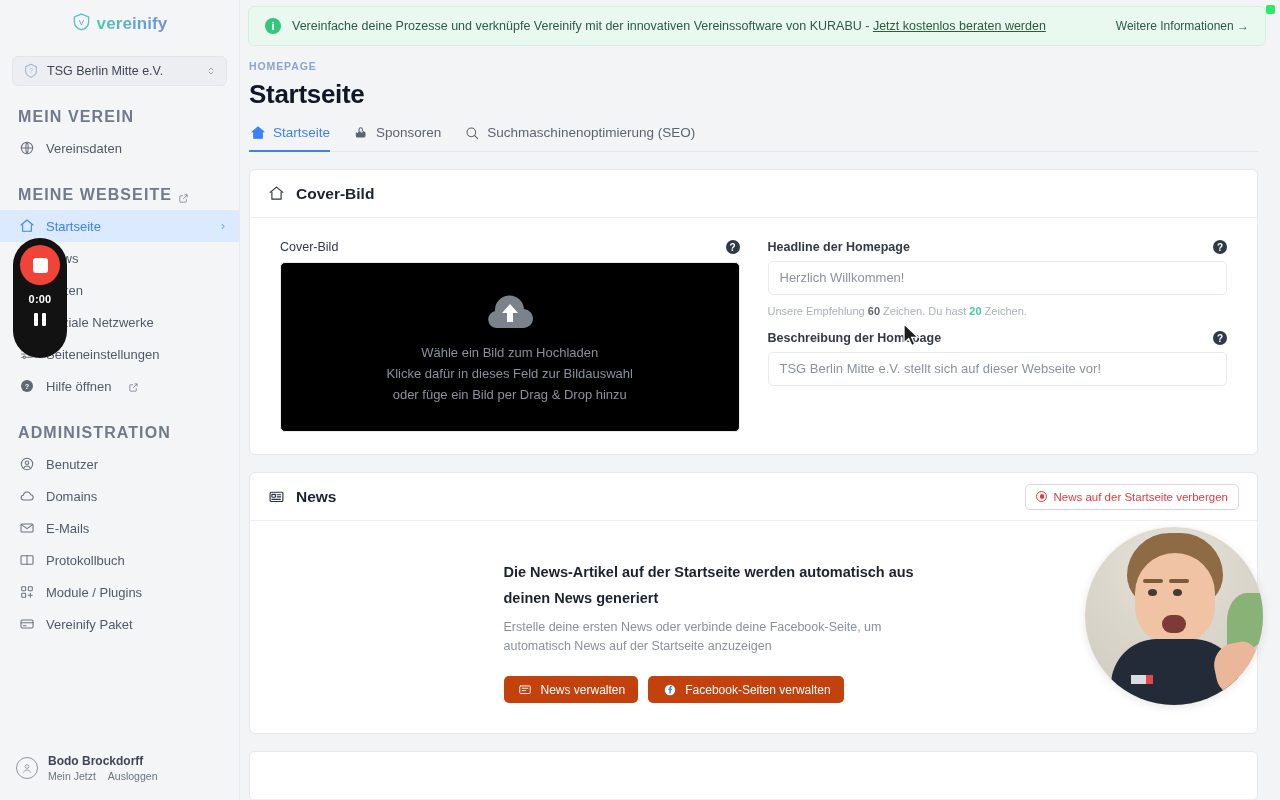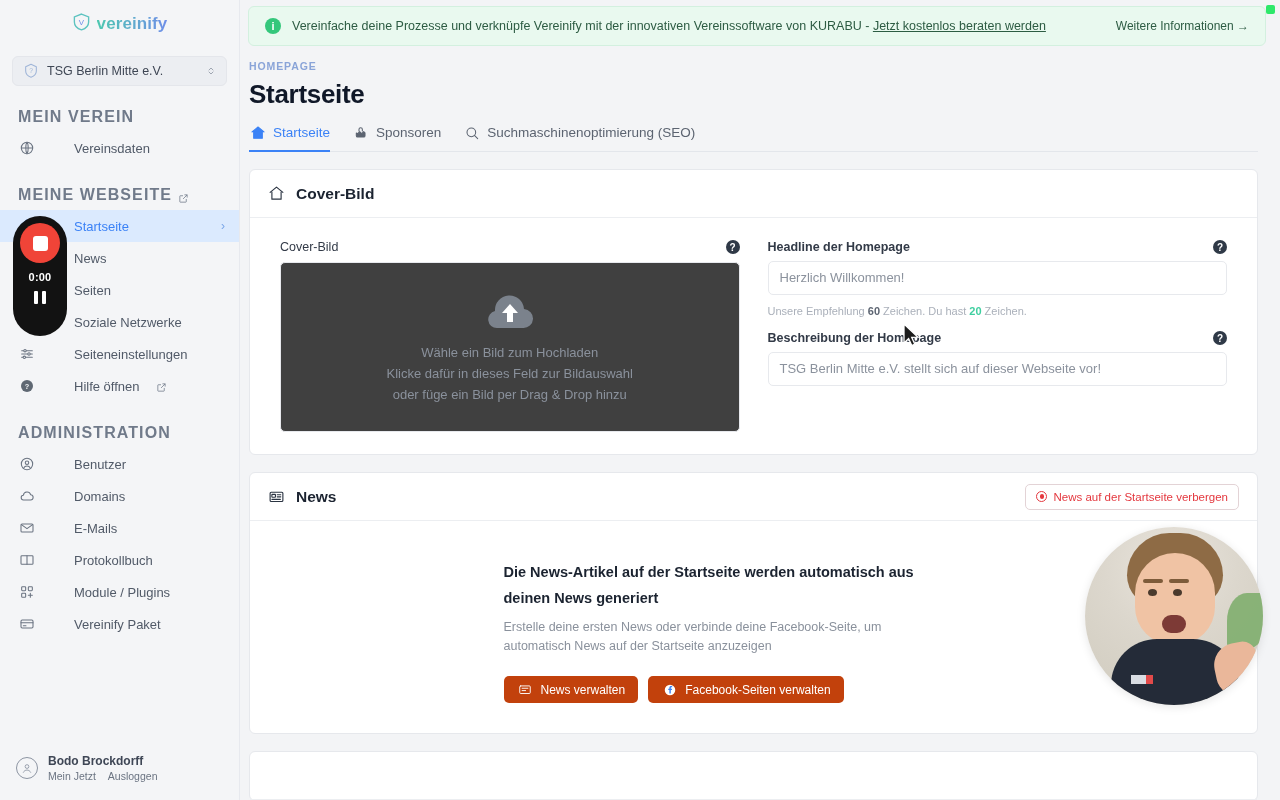--- a/index.html
+++ b/index.html
@@ -37,42 +37,42 @@
   .sec-title {
     font-size: 16px; font-weight: 700; letter-spacing: 1.1px;
     color: #707a8a; padding: 0 18px; margin-top: 22px; margin-bottom: 6px;
     display: flex; align-items: center; gap: 6px;
   }
   .nav-item {
     height: 32px; display: flex; align-items: center; gap: 11px;
     padding: 0 14px 0 18px; font-size: 13px; color: #515a68;
     cursor: pointer; position: relative;
   }
-  .nav-item .lbl { flex: 1; white-space: nowrap; margin-left: 28px; }
+  .nav-item .lbl { flex: 1; white-space: nowrap; }
   .nav-item.active { background: #dbeafe; color: #3b82f6; border-radius: 0; }
   .nav-item.active .ico svg { stroke: #3b82f6; }
   .nav-item .chev { color: #7aa7e8; font-size: 12px; }
   .ico { width: 17px; height: 17px; display: inline-flex; align-items: center; justify-content: center; flex: 0 0 17px; }
   .ico svg { width: 16px; height: 16px; stroke: #6b7482; fill: none; stroke-width: 1.6; stroke-linecap: round; stroke-linejoin: round; }
   .ext { width: 11px; height: 11px; }
   .ext svg { width: 11px; height: 11px; stroke: #707a8a; fill: none; stroke-width: 1.7; }
   .sidebar-spacer { flex: 1; }
   .profile {
     display: flex; align-items: center; gap: 10px;
     padding: 14px 16px 18px 16px;
   }
   .avatar { width: 22px; height: 22px; border-radius: 50%; border: 1.4px solid #8d95a3; display:flex; align-items:center; justify-content:center; flex:0 0 22px;}
   .avatar svg { width: 14px; height: 14px; stroke: #8d95a3; fill: none; stroke-width: 1.5; }
   .pname { font-size: 12px; color: #3f4756; font-weight: 600; line-height: 15px;}
   .plinks { display: flex; gap: 12px; margin-top: 1px; }
   .plinks span { font-size: 10.5px; color: #6b7482; cursor: pointer; }
 
   
   .recorder {
-    position: absolute; left: 13px; top: 216px;
+    position: absolute; left: 13px; top: 238px;
     width: 54px; height: 120px; background: #121212;
     border-radius: 27px; z-index: 40;
     display: flex; flex-direction: column; align-items: center;
     padding-top: 7px;
   }
   .rec-btn {
     width: 40px; height: 40px; border-radius: 50%; background: #f04438;
     display: flex; align-items: center; justify-content: center; cursor: pointer;
   }
   .rec-sq { width: 15px; height: 15px; background: #fff; border-radius: 3px; }
@@ -120,21 +120,21 @@
   .flabel { display: flex; align-items: center; font-size: 12.5px; color: #323a47; font-weight: 400; }
   .flabel.bold { font-weight: 700; }
   .qmark {
     margin-left: auto; width: 14px; height: 14px; border-radius: 50%;
     background: #2f3947; color: #fff; font-size: 10px; font-weight: 700;
     display: flex; align-items: center; justify-content: center; cursor: pointer; flex:0 0 14px;
   }
   .dropzone {
     margin-top: 8px; height: 170px; border: 1px solid #e7e9ed; border-radius: 5px;
     display: flex; flex-direction: column; align-items: center; justify-content: center;
-    background: #404040; cursor: pointer;
+    background: #000000; cursor: pointer;
   }
   .cloud { width: 56px; height: 42px; margin-bottom: 10px; }
   .dz-line { font-size: 13px; color: #8a919c; line-height: 21px; }
   .ta {
     margin-top: 7px; width: 100%; height: 34px; border: 1px solid #e7e9ed; border-radius: 5px;
     padding: 8px 11px; font-size: 13px; color: #8b929d; font-family: "Liberation Sans", sans-serif;
     resize: none; background: #fff; outline: none; overflow: hidden;
   }
   .hint { font-size: 11px; color: #aab0ba; margin-top: 6px; }
   .hint b { color: #5d6572; font-weight: 700; }

